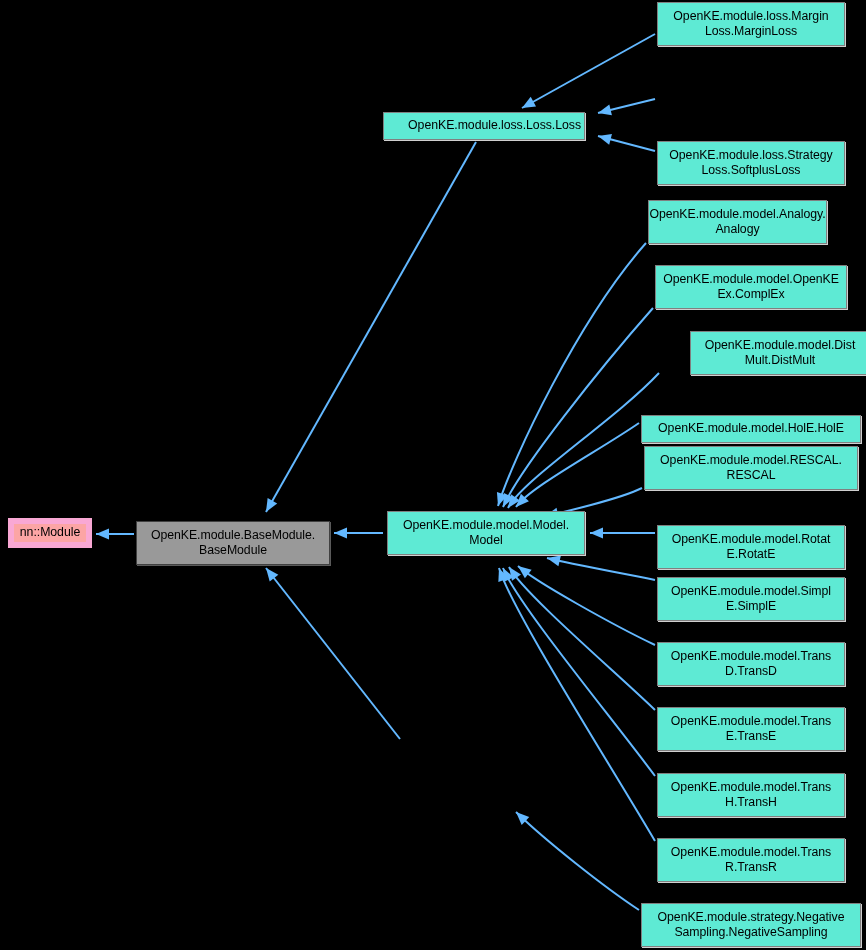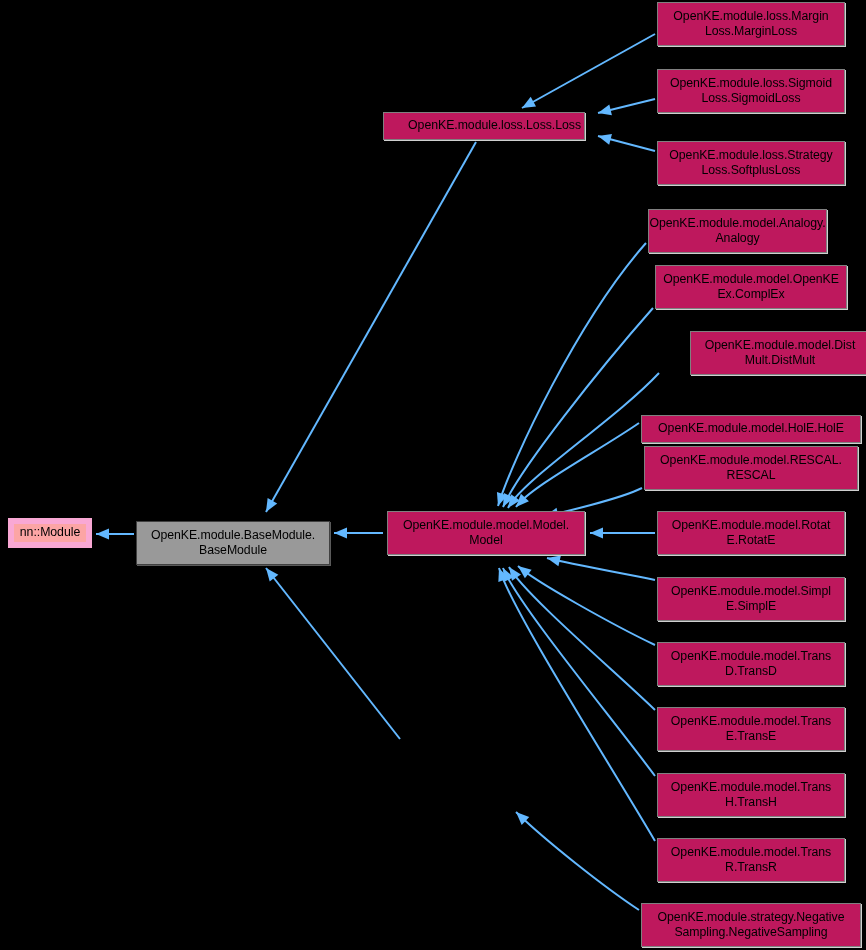--- a/index.html
+++ b/index.html
@@ -18,21 +18,21 @@
     display:flex;align-items:center;justify-content:center;
     text-align:center;
     font-size:12.3px;
     line-height:15.5px;
     color:#000;
     letter-spacing:-0.05px;
     padding:1px 3px;
     z-index:3;
   }
   .node.plain{
-    background:#be185d;
+    background:#5eead4;
     border:1px solid #808080;
     box-shadow:1px 1px 0 0 #d0d0d0;
   }
   .node.root{
     background:#fca5a5;
     border:6px solid #f9a8d4;
   }
   .node.current{
     background:#999999;
     border:1px solid #404040;
@@ -105,33 +105,27 @@
         <span>OpenKE.module.model.Model.</span>
         <span>Model</span>
       </div>
     </div>
     <div class="node plain" style="left: 657px; top: 2px; width: 188px; height: 44px;">
       <div>
         <span>OpenKE.module.loss.Margin</span>
         <span>Loss.MarginLoss</span>
       </div>
     </div>
-    <div class="node plain" style="left: 657px; top: 69px; width: 188px; height: 44px;">
-      <div>
-        <span>OpenKE.module.loss.Sigmoid</span>
-        <span>Loss.SigmoidLoss</span>
-      </div>
-    </div>
     <div class="node plain" style="left: 657px; top: 141px; width: 188px; height: 44px;">
       <div>
         <span>OpenKE.module.loss.Strategy</span>
         <span>Loss.SoftplusLoss</span>
       </div>
     </div>
-    <div class="node plain" style="left: 648px; top: 200px; width: 179px; height: 44px; margin-top: 9px;">
+    <div class="node plain" style="left: 648px; top: 200px; width: 179px; height: 44px;">
       <div>
         <span>OpenKE.module.model.Analogy.</span>
         <span>Analogy</span>
       </div>
     </div>
     <div class="node plain" style="left: 655px; top: 265px; width: 192px; height: 44px;">
       <div>
         <span>OpenKE.module.model.OpenKE</span>
         <span>Ex.ComplEx</span>
       </div>
@@ -146,21 +140,21 @@
       <div>
         <span>OpenKE.module.model.HolE.HolE</span>
       </div>
     </div>
     <div class="node plain" style="left: 644px; top: 446px; width: 214px; height: 44px;">
       <div>
         <span>OpenKE.module.model.RESCAL.</span>
         <span>RESCAL</span>
       </div>
     </div>
-    <div class="node plain" style="left: 657px; top: 511px; width: 188px; height: 44px;">
+    <div class="node plain" style="left: 657px; top: 525px; width: 188px; height: 44px;">
       <div>
         <span>OpenKE.module.model.Rotat</span>
         <span>E.RotatE</span>
       </div>
     </div>
     <div class="node plain" style="left: 657px; top: 577px; width: 188px; height: 44px;">
       <div>
         <span>OpenKE.module.model.Simpl</span>
         <span>E.SimplE</span>
       </div>

